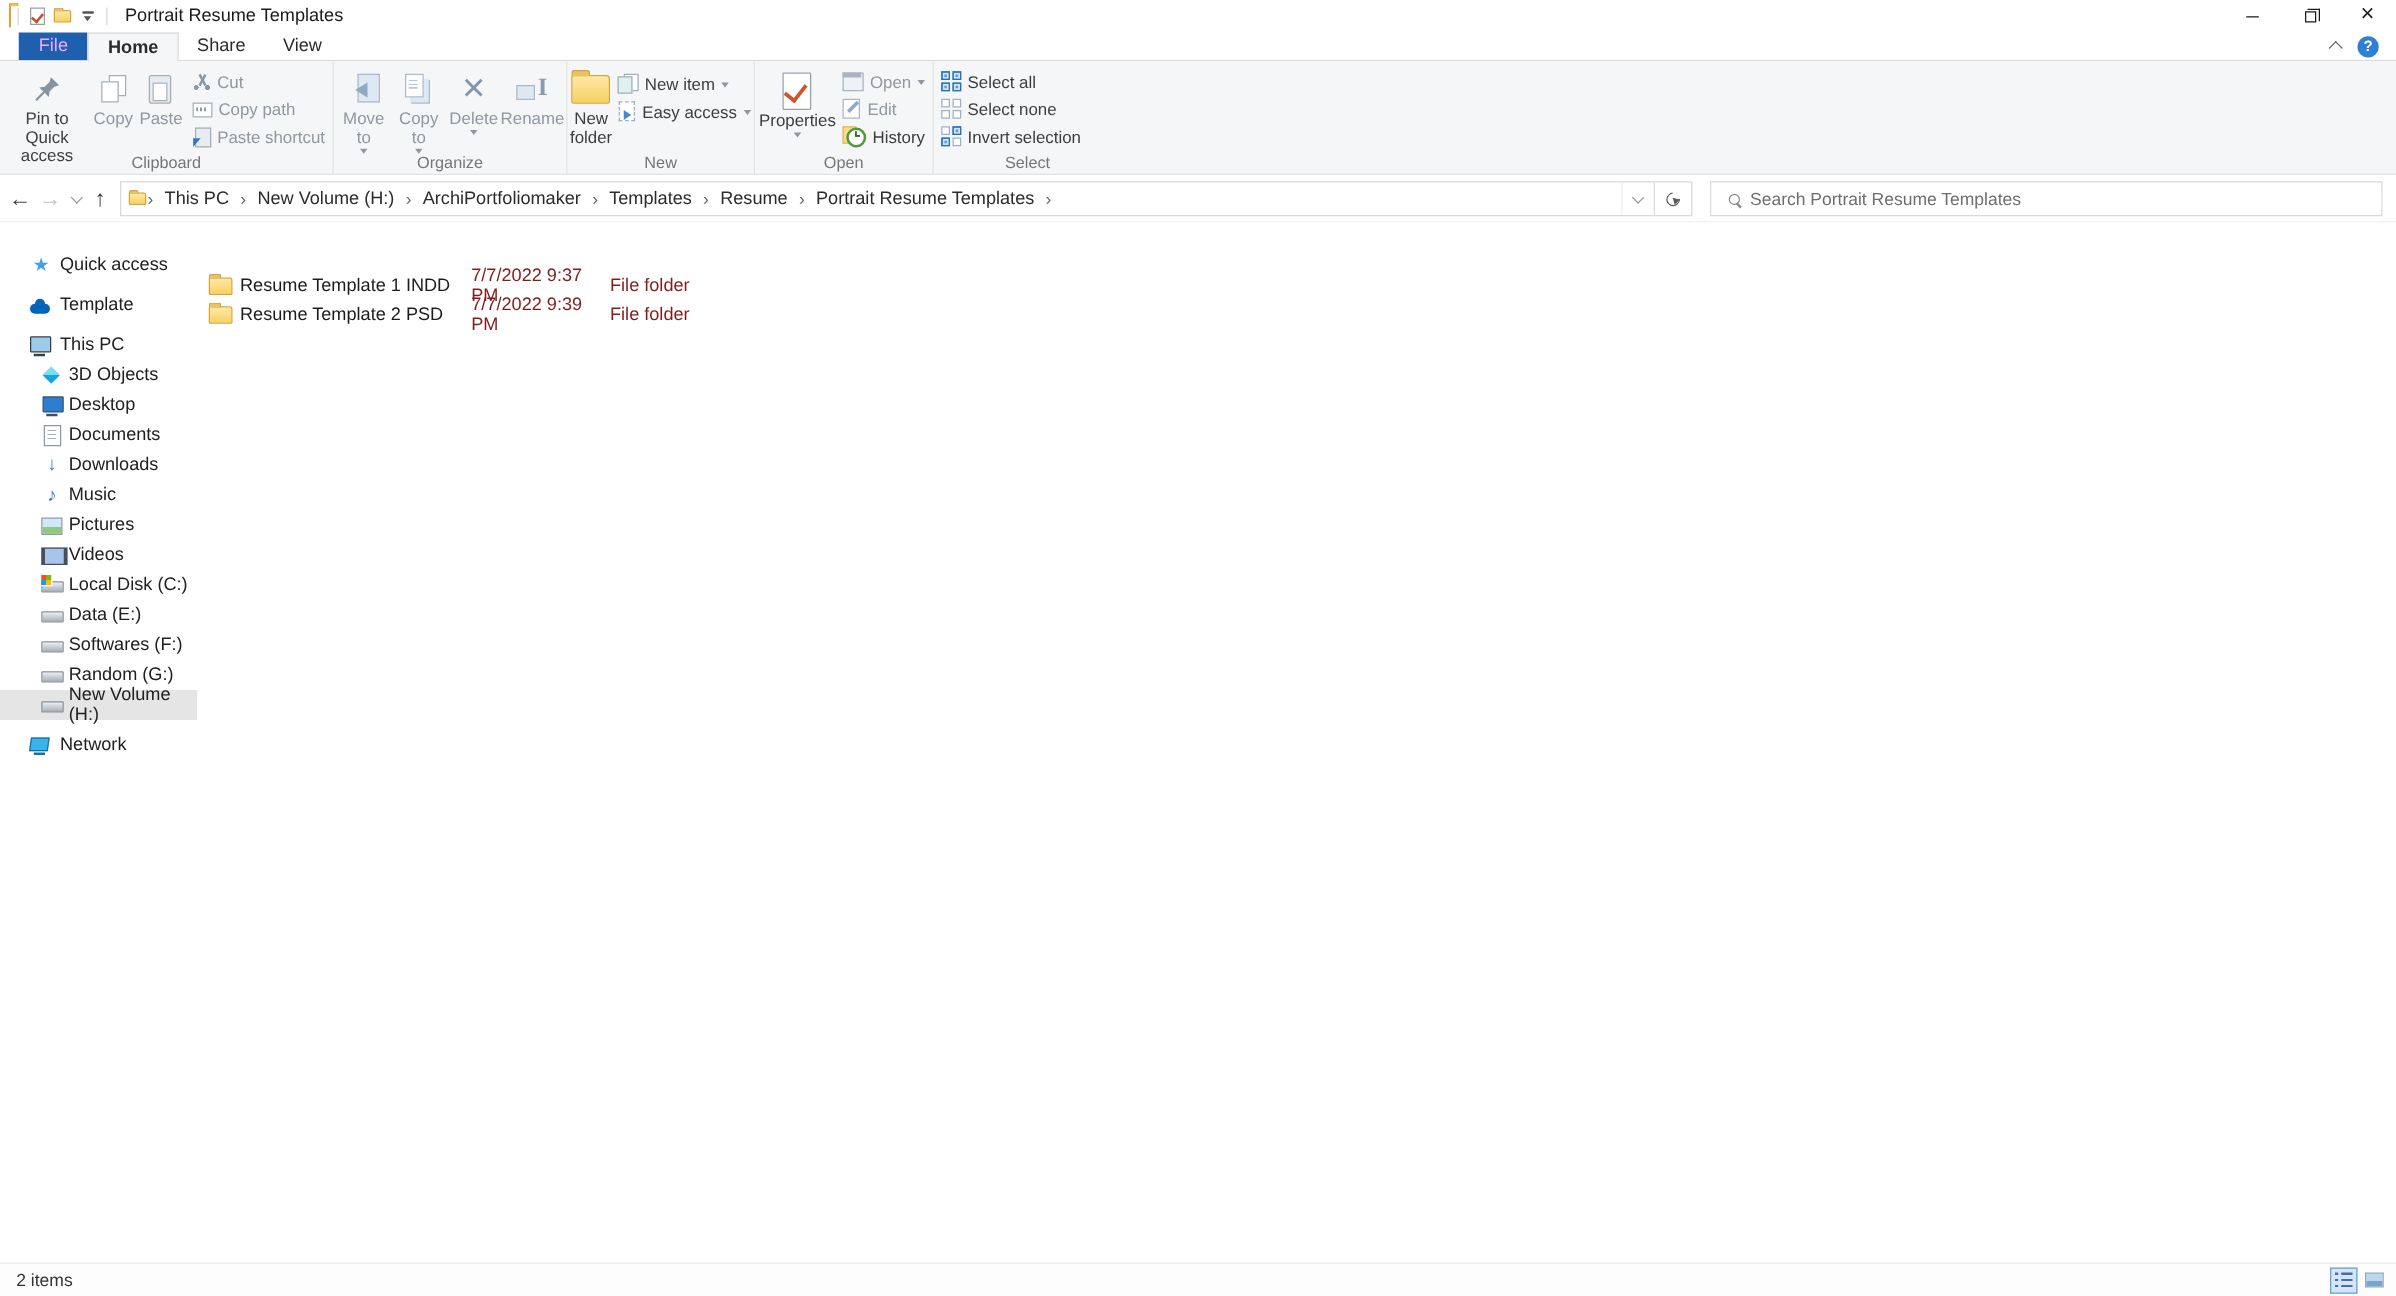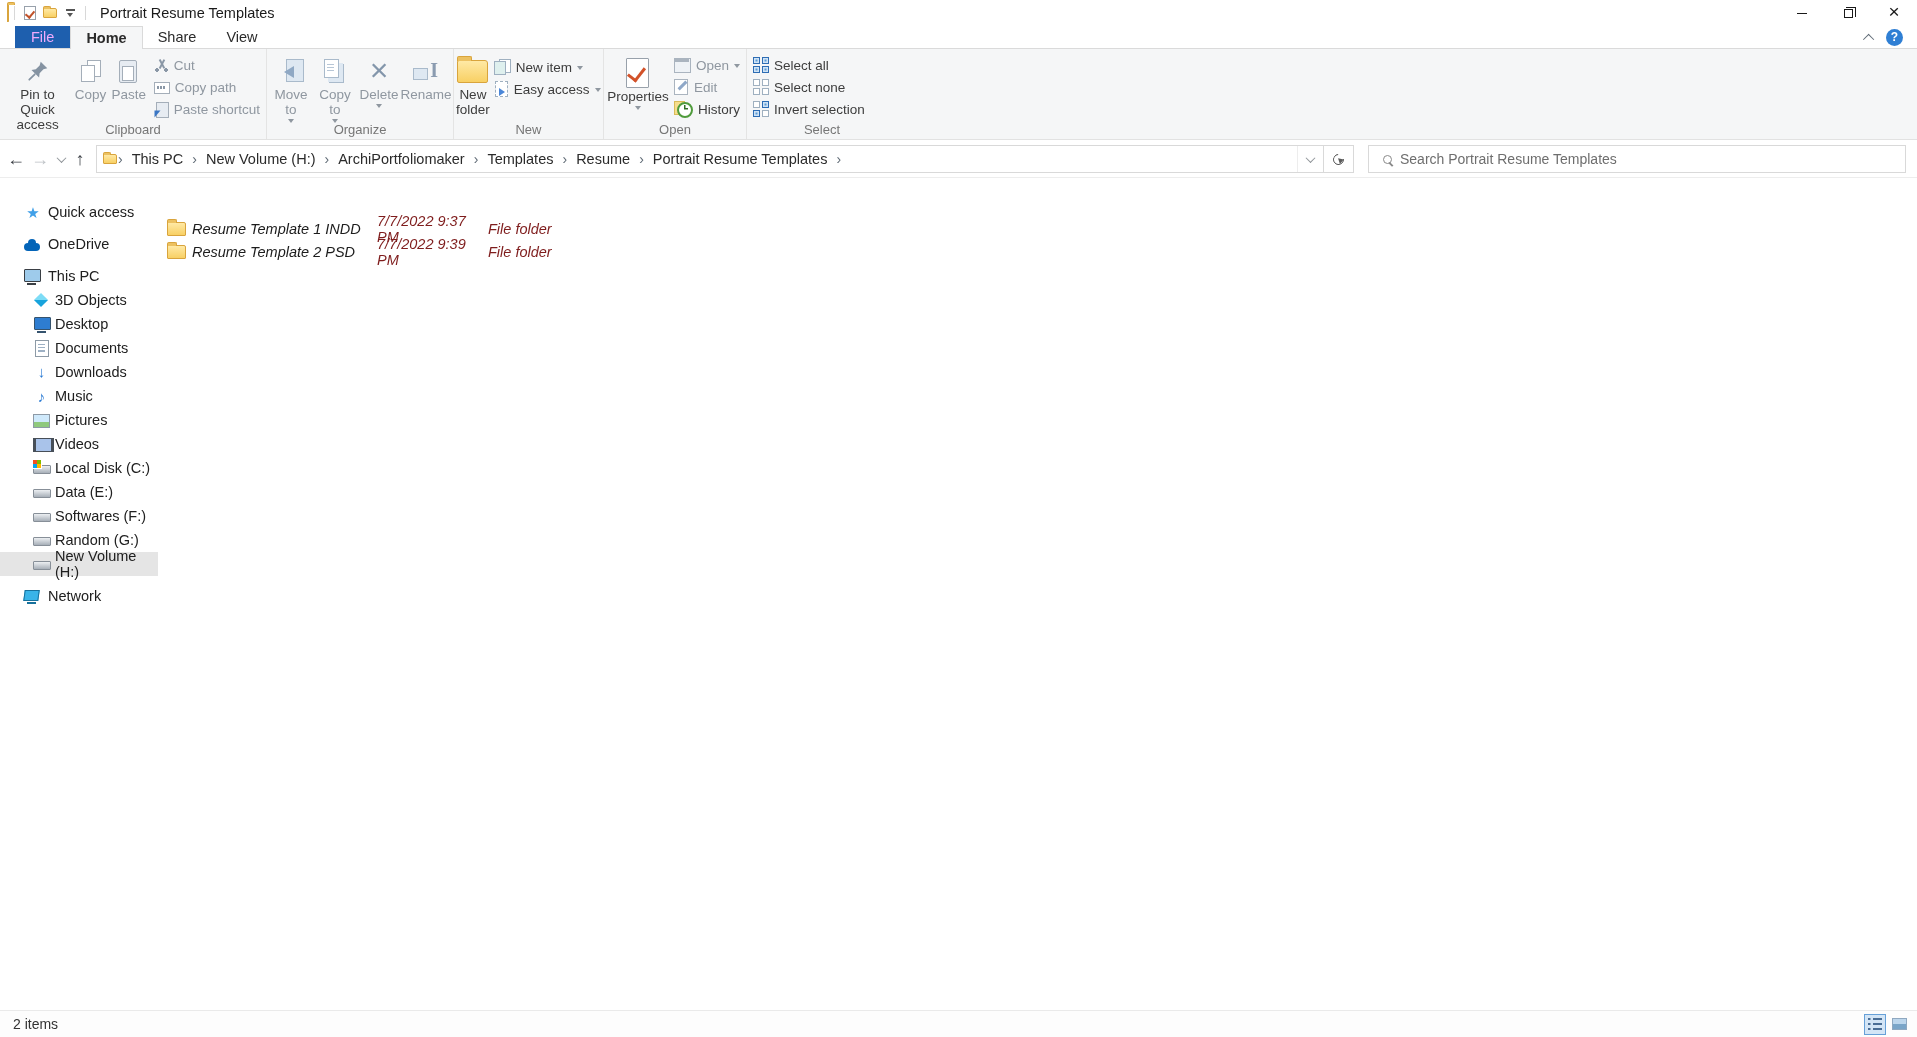--- a/index.html
+++ b/index.html
@@ -161,21 +161,21 @@
   .ic-net::before { content:""; position:absolute; left:1px; top:2px; width:13px; height:9px; background:#39b4e8; border:1px solid #17719c; transform:skewX(-8deg); }
   .ic-net::after { content:""; position:absolute; left:4px; bottom:1px; width:9px; height:2px; background:#17719c; }
 
   
   .filearea { position:absolute; top:178px; left:158px; right:0; bottom:27px; background:#fff; }
   .lheader { position:absolute; top:5px; left:0; display:grid; grid-template-columns:209px 114px 105px 47px; height:25px; color:#5c6670; font-size:14px; }
   .hcol { display:flex; align-items:center; border-right:1px solid #e7e7e7; position:relative; }
   .hname { padding-left:7px; } .hdate { padding-left:10px; } .htype { padding-left:7px; } .hsize { padding-left:5px; }
   .sortcaret { position:absolute; left:112px; top:0; width:8px; height:8px; border-left:1.3px solid #9a9a9a; border-top:1.3px solid #9a9a9a; transform:rotate(45deg); }
   .rows { position:absolute; top:35px; left:0; right:0; }
-  .frow { display:grid; grid-template-columns:209px 114px 105px 47px; height:23px; align-items:center;font-style:italic; }
+  .frow { display:grid; grid-template-columns:209px 114px 105px 47px; height:23px; align-items:center; }
   .cname { display:flex; align-items:center; padding-left:9px; gap:6px; color:#1c1c1c; }
   .cdate,.ctype,.csize { color:#7f1d1d; }
   .cdate { padding-left:10px; } .ctype { padding-left:7px; }
 
   
   .statusbar { position:absolute; bottom:0; left:0; right:0; height:27px; border-top:1px solid #eaeaea; background:#fdfdfd; display:flex; align-items:center; }
   .status-count { margin-left:13px; color:#333; font-size:14px; }
   .viewbtns { margin-left:auto; display:flex; gap:2px; margin-right:7px; }
   .vb { width:22px; height:21px; display:flex; align-items:center; justify-content:center; border:1px solid transparent; }
   .vb.active { border-color:#66a0d8; background:#d3e5f6; }
@@ -427,21 +427,21 @@
   </div>
 
   <div class="sidebar">
     <div class="side-item lvl0">
         <span class="sic ic-star"></span>
         <span>Quick access</span>
       </div>
     <div class="side-gap"></div>
     <div class="side-item lvl0">
         <span class="sic ic-cloud"></span>
-        <span>OneDrive</span>
+        <span>Template</span>
       </div>
     <div class="side-gap"></div>
     <div class="side-item lvl0">
         <span class="sic ic-pc"></span>
         <span>This PC</span>
       </div>
     <div class="side-item lvl1">
         <span class="sic ic-cube"></span>
         <span>3D Objects</span>
       </div>

